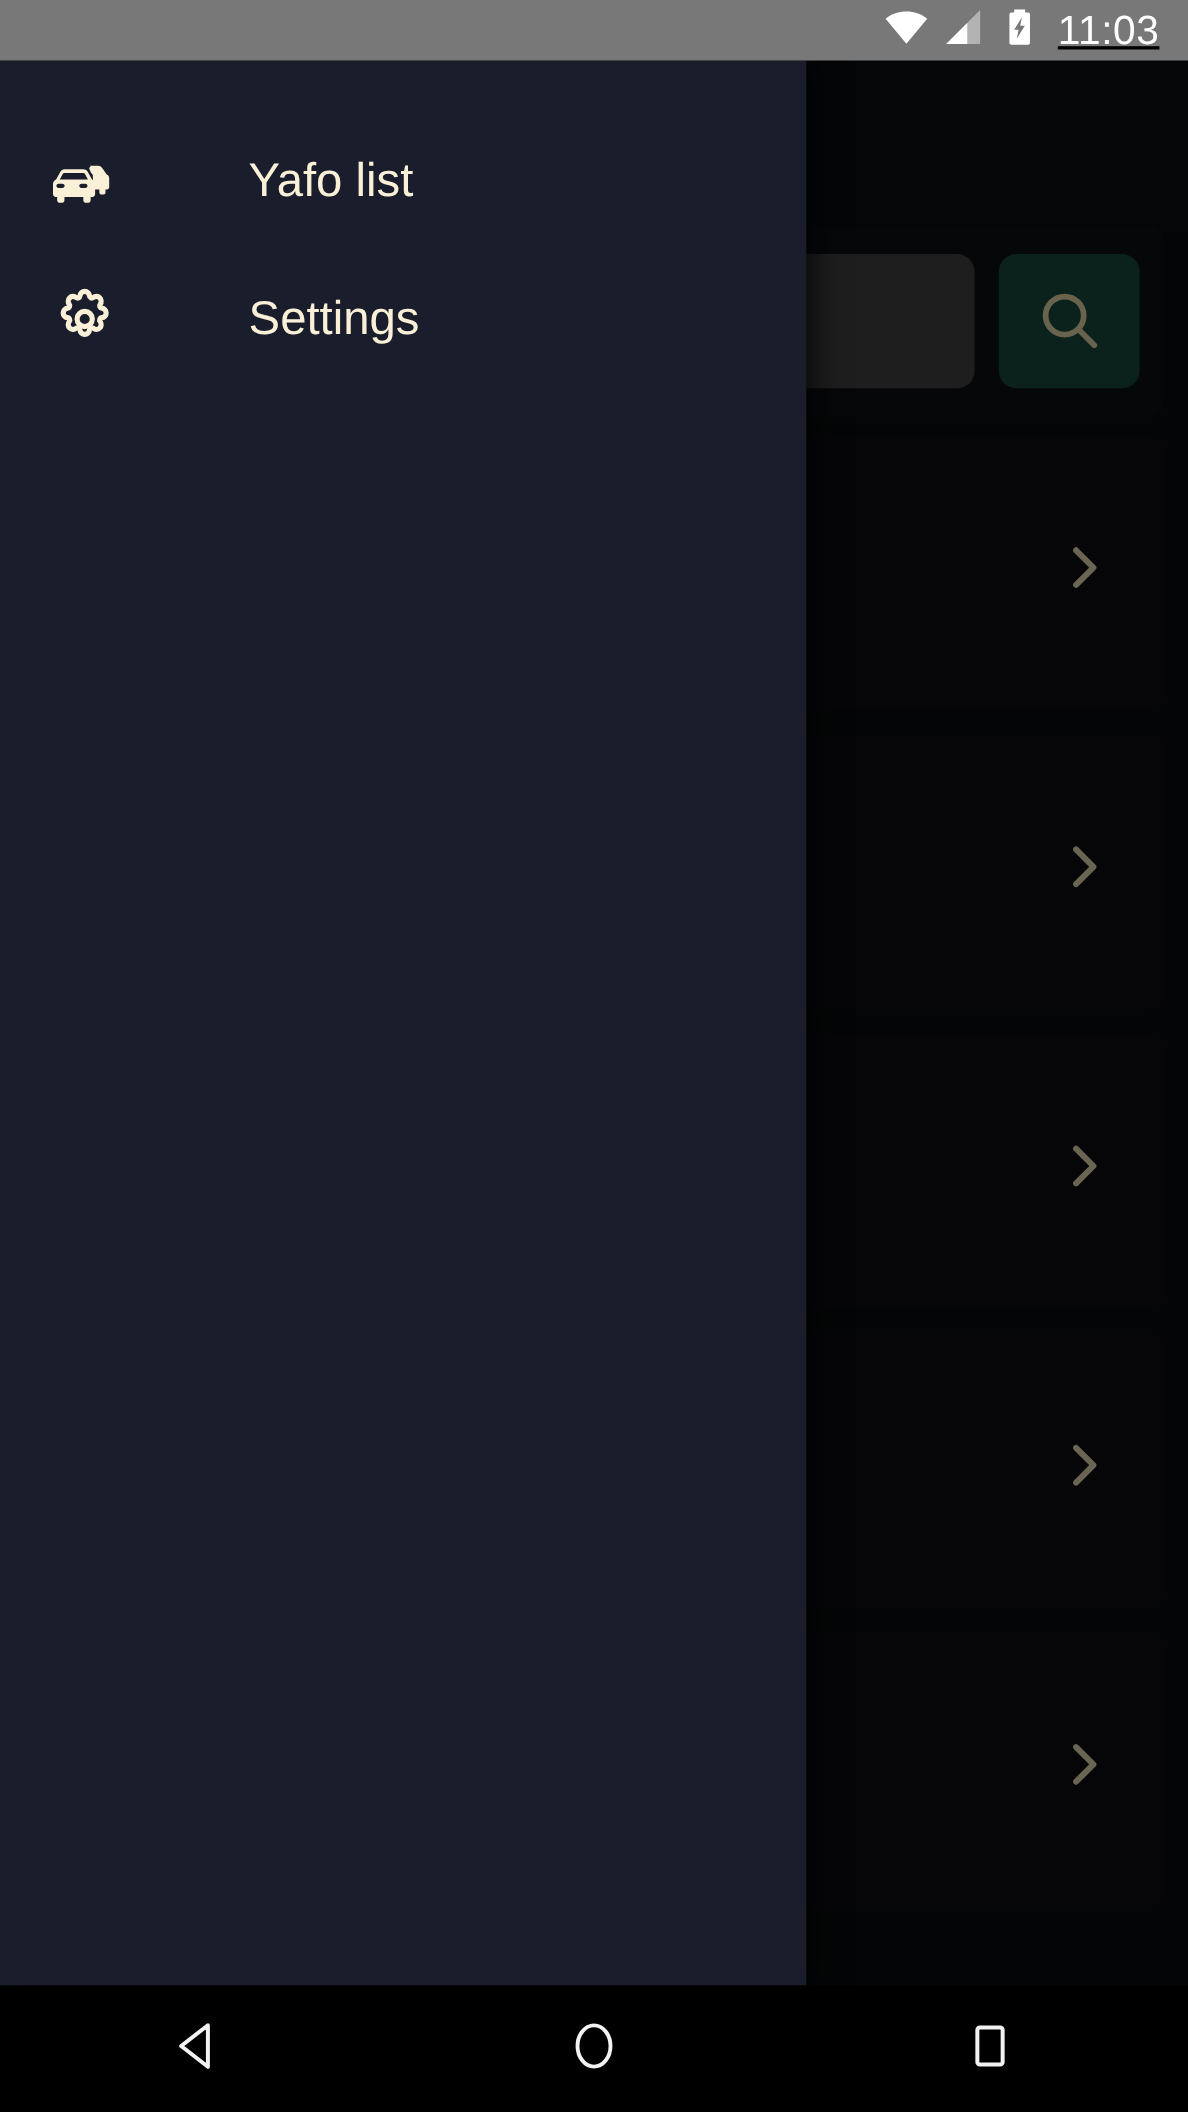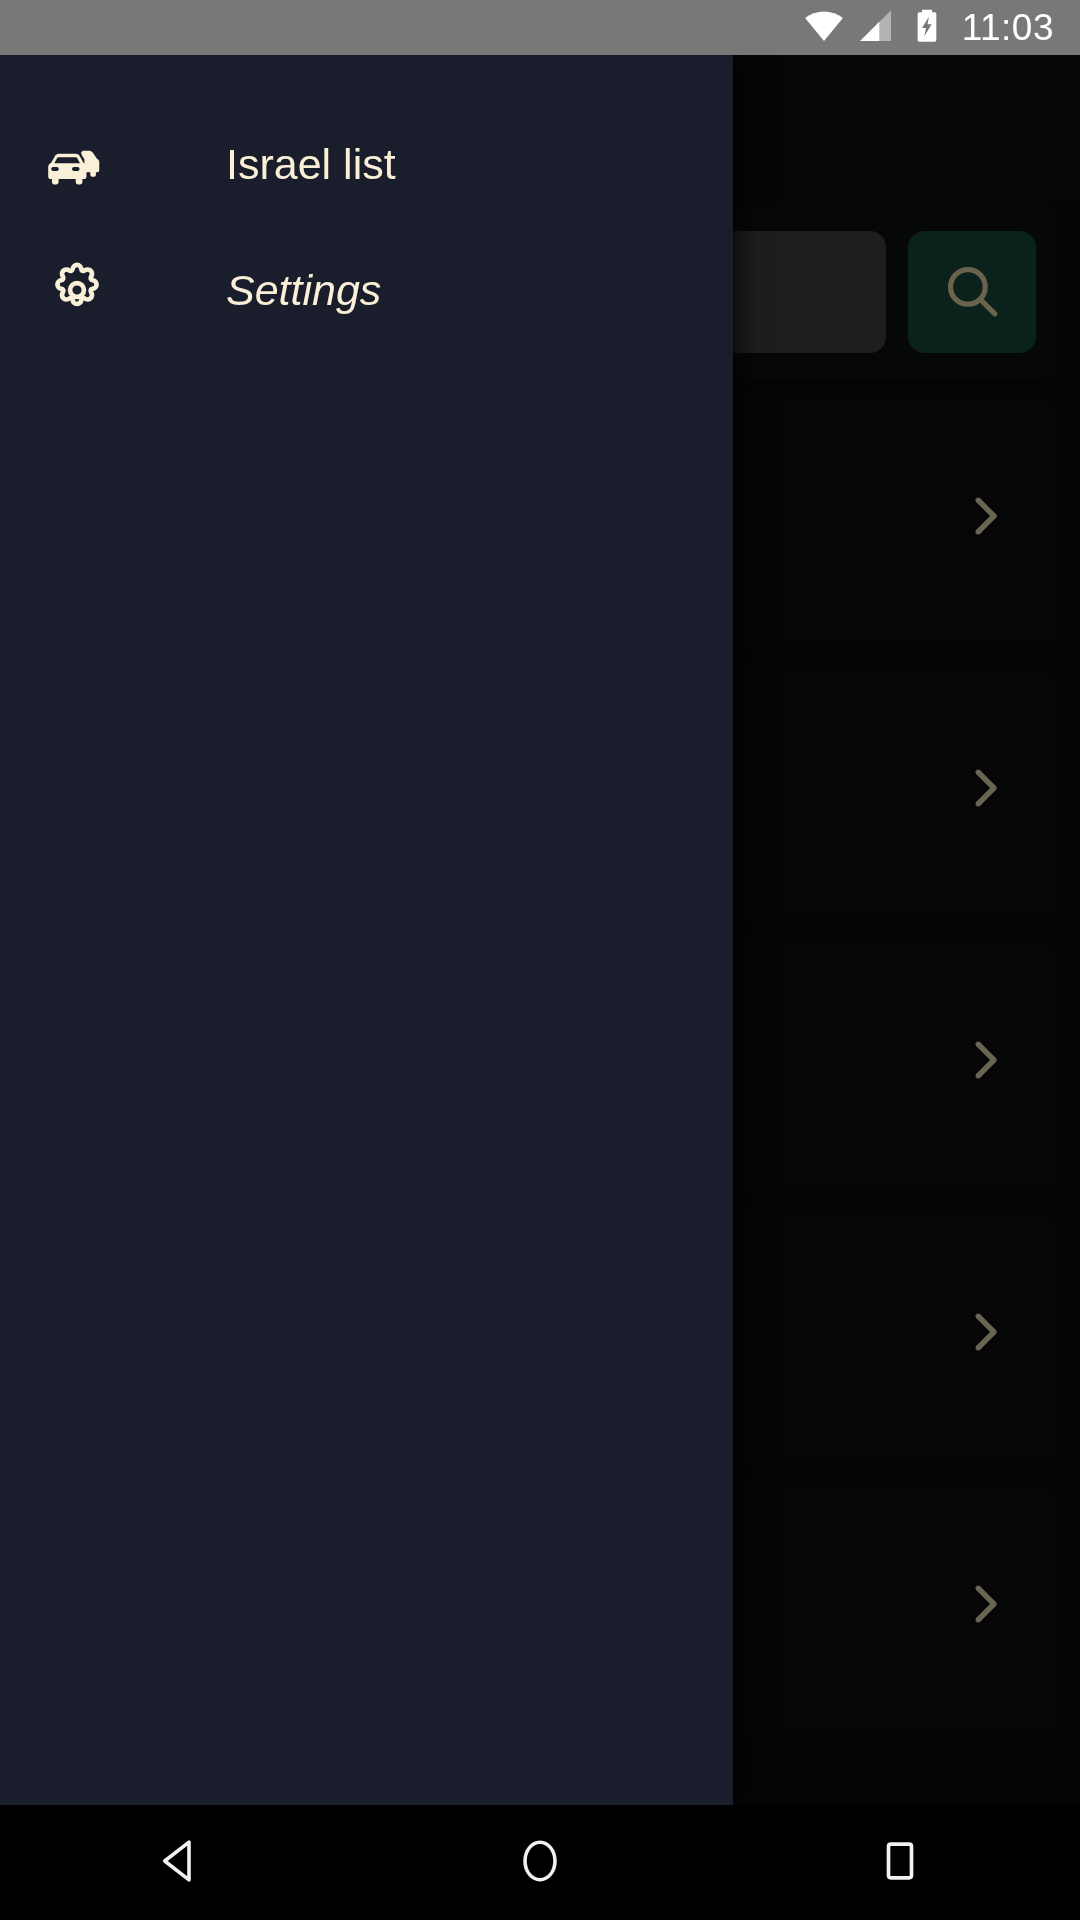--- a/index.html
+++ b/index.html
@@ -8,21 +8,21 @@
     background:#000;
     font-family:"Liberation Sans", sans-serif;
     overflow:hidden;
   }
   #screen { position:relative; width:1080px; height:1920px; background:#07080b; }
 
   
   #statusbar{
     position:absolute; top:0; left:0; width:1080px; height:55px;
     background:#787878; display:flex; align-items:center;
-    justify-content:flex-end; padding-right:26px; gap:11px; z-index:40;
+    justify-content:flex-end; padding-right:26px; gap:11px; z-index:40;text-decoration:underline;
   }
   .sb-ico{ display:block; }
   #sb-time{ color:#fff; font-size:37px; letter-spacing:.5px; line-height:1;
             padding-left:4px; }
 
   
   #app{
     position:absolute; top:55px; left:0; width:1080px; height:1750px;
     background:#08090c; z-index:10; overflow:hidden;
   }
@@ -176,42 +176,42 @@
                    c0 .5-.4.9-.9.9h-.62v1.1c0 .5-.4.9-.9.9h-.7c-.5 0-.9-.4-.9-.9v-1.1H5.1v1.1
                    c0 .5-.4.9-.9.9h-.7c-.5 0-.9-.4-.9-.9v-1.1h-.5c-.5 0-.9-.4-.9-.9v-3.6
                    c0-.7.44-1.28 1.06-1.5l1.45-2.6c.28-.51.82-.86 1.44-.86z
                    M4.5 9.8l-1.0 1.9h9.6l-1.0-1.9c-.1-.2-.3-.3-.52-.3H5.02c-.22 0-.42.1-.52.3z
                    M3.1 13.1c-.42 0-.76.34-.76.76s.34.76.76.76h1.3c.42 0 .76-.34.76-.76
                    s-.34-.76-.76-.76H3.1z
                    M10.9 13.1c-.42 0-.76.34-.76.76s.34.76.76.76h1.3c.42 0 .76-.34.76-.76
                    s-.34-.76-.76-.76h-1.3z"></path>
         </svg>
       </span>
-      <span class="drawer-label" style="color: rgb(250, 240, 215);">Israel list</span>
+      <span class="drawer-label" style="color: rgb(250, 240, 215);">Yafo list</span>
     </div>
 
 
     <div class="drawer-item">
       <span class="drawer-ico">
         <svg width="64" height="64" viewBox="0 0 24 24" fill="none" stroke="#faf0d7" stroke-width="1.75" stroke-linejoin="round">
           <path d="M12 2.6c.85 0 1.55.66 1.62 1.5.02.3.2.56.47.68.27.12.59.08.83-.11
                    .66-.53 1.62-.48 2.22.12.6.6.65 1.56.12 2.22-.19.24-.23.56-.11.83
                    .12.27.38.45.68.47.84.07 1.5.77 1.5 1.62s-.66 1.55-1.5 1.62
                    c-.3.02-.56.2-.68.47-.12.27-.08.59.11.83.53.66.48 1.62-.12 2.22
                    -.6.6-1.56.65-2.22.12-.24-.19-.56-.23-.83-.11-.27.12-.45.38-.47.68
                    -.07.84-.77 1.5-1.62 1.5s-1.55-.66-1.62-1.5c-.02-.3-.2-.56-.47-.68
                    -.27-.12-.59-.08-.83.11-.66.53-1.62.48-2.22-.12-.6-.6-.65-1.56-.12-2.22
                    .19-.24.23-.56.11-.83-.12-.27-.38-.45-.68-.47-.84-.07-1.5-.77-1.5-1.62
                    s.66-1.55 1.5-1.62c.3-.02.56-.2.68-.47.12-.27.08-.59-.11-.83
                    -.53-.66-.48-1.62.12-2.22.6-.6 1.56-.65 2.22-.12.24.19.56.23.83.11
                    .27-.12.45-.38.47-.68.07-.84.77-1.5 1.62-1.5z"></path>
           <circle cx="12" cy="12" r="2.6"></circle>
         </svg>
       </span>
-      <span class="drawer-label" style="color: rgb(250, 240, 215); font-style: italic;">Settings</span>
+      <span class="drawer-label" style="color: rgb(250, 240, 215);">Settings</span>
     </div>
 
   </div>
 
   <div id="navbar">
     <div class="nav-btn">
       <span>
         <svg width="54" height="54" viewBox="0 0 24 24" fill="none" stroke="#f2f2f2" stroke-width="1.6" stroke-linejoin="round">
           <path d="M16 3.6 L5.2 12 L16 20.4 Z"></path>
         </svg>

